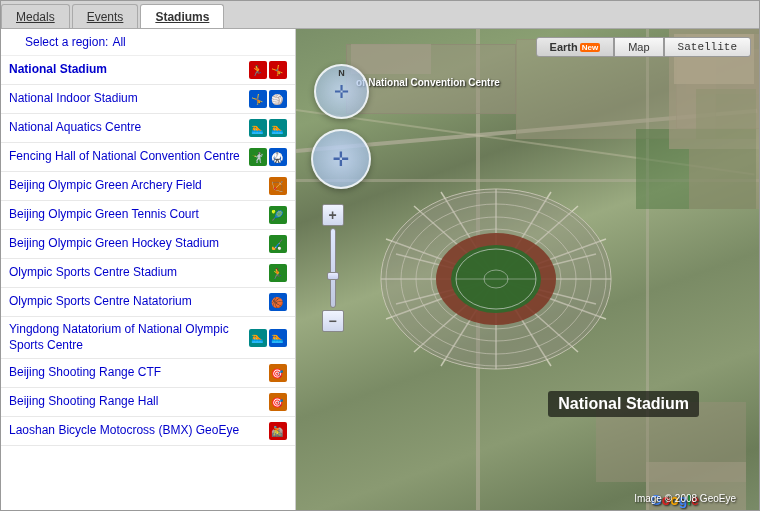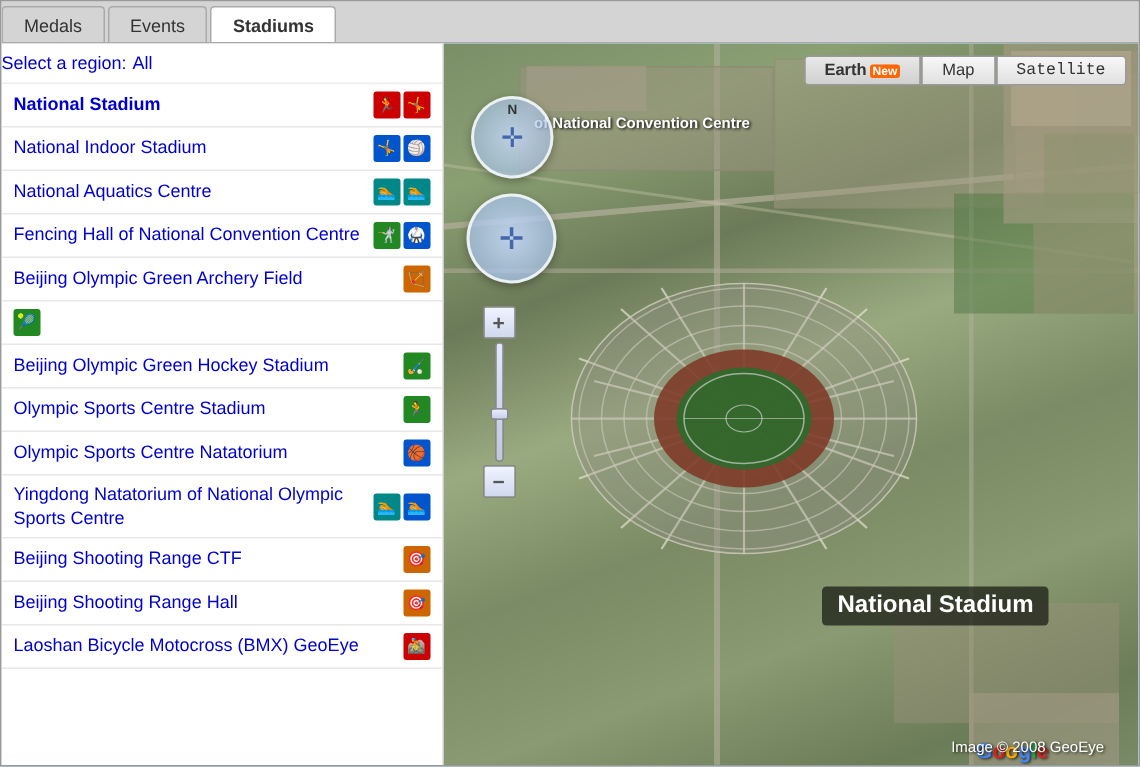--- a/index.html
+++ b/index.html
@@ -19,20 +19,21 @@
       border: 1px solid #aaa;
       border-bottom: none;
       background: #d4d4d4;
       color: #333;
       font-size: 12px;
       margin-right: 2px;
       height: 24px;
       display: flex;
       align-items: center;
       border-radius: 3px 3px 0 0;
+      text-decoration: underline;
     }
     .tab.active {
       background: #fff;
       font-weight: bold;
       z-index: 1;
     }
 
     
     .main-container {
       display: flex;
@@ -43,21 +44,21 @@
     .sidebar {
       width: 295px;
       min-width: 295px;
       background: #fff;
       border-right: 1px solid #ccc;
       display: flex;
       flex-direction: column;
       overflow: hidden;
     }
     .region-select {
-      padding: 6px 0;
+      padding: 6px 24px;
       font-size: 12px;
       color: #333;
       border-bottom: 1px solid #eee;
       display: flex;
       align-items: center;
       gap: 4px;
     }
     .region-select span { color: #00c; cursor: pointer; }
 
     .stadium-list-container {
@@ -353,20 +354,21 @@
       </div>
 
       <div class="stadium-item">
         <span class="stadium-name">Beijing Olympic Green Archery Field</span>
         <div class="stadium-icons">
           <div class="sport-icon icon-orange">🏹</div>
         </div>
       </div>
 
       <div class="stadium-item">
+        <span class="stadium-name">Beijing Olympic Green Tennis Court</span>
         <div class="stadium-icons">
           <div class="sport-icon icon-green">🎾</div>
         </div>
       </div>
 
       <div class="stadium-item">
         <span class="stadium-name">Beijing Olympic Green Hockey Stadium</span>
         <div class="stadium-icons">
           <div class="sport-icon icon-green">🏑</div>
         </div>

